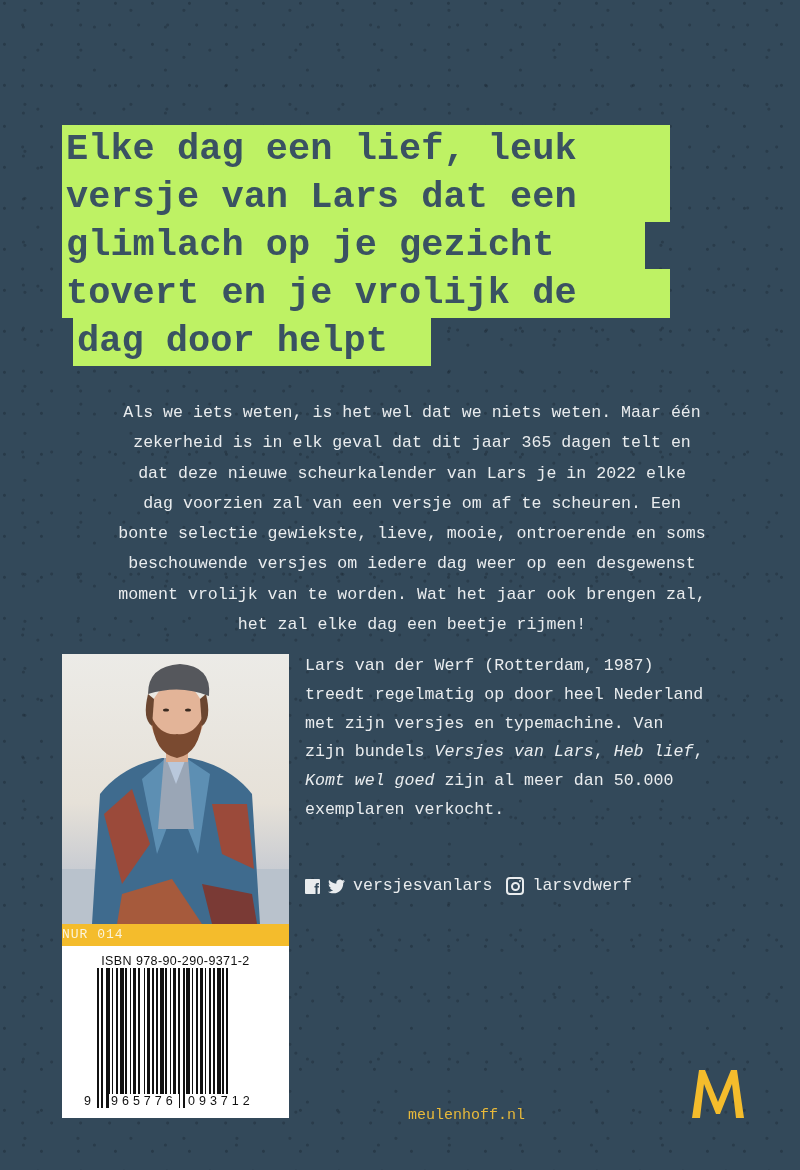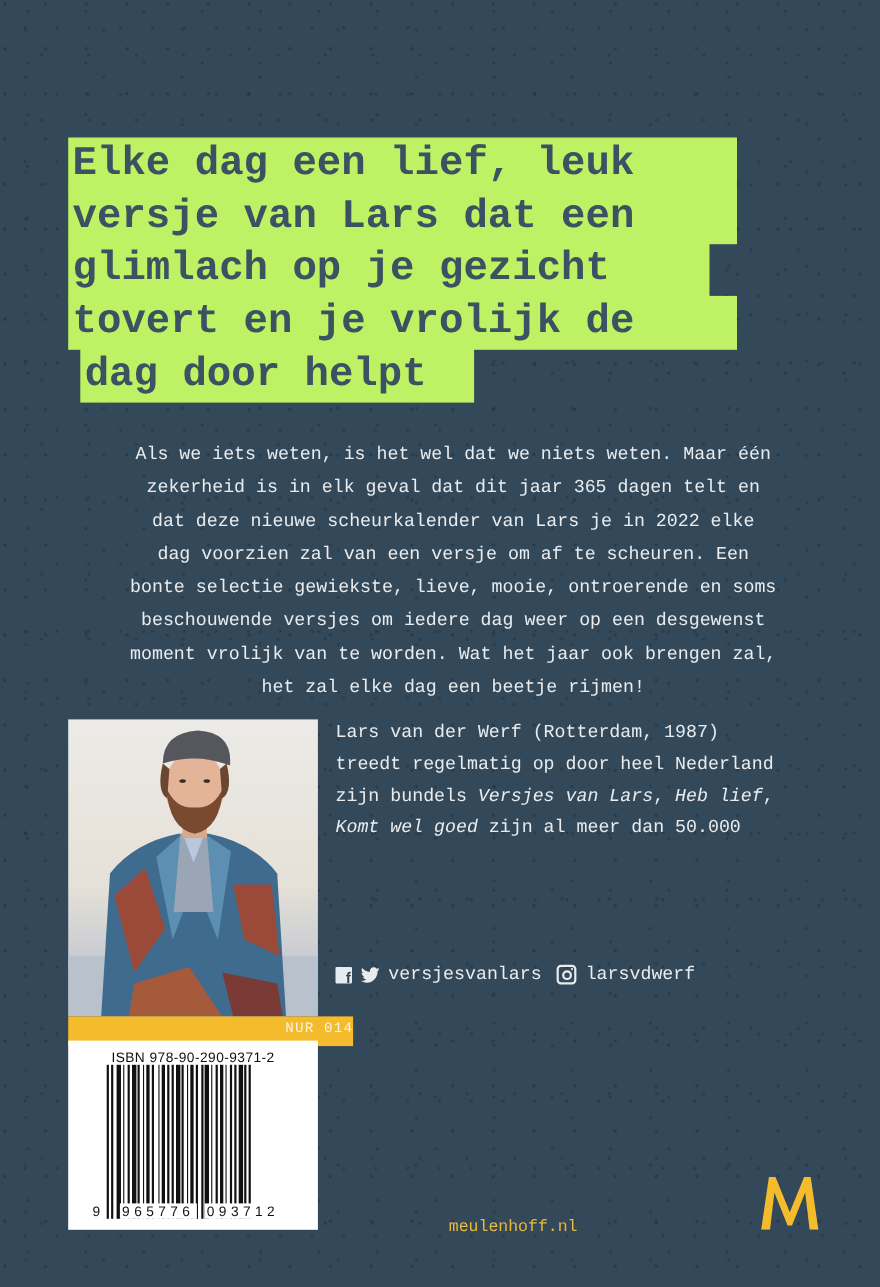--- a/index.html
+++ b/index.html
@@ -76,23 +76,22 @@
     }
     
     .photo {
       position: absolute; left: 62px; top: 654px; width: 227px; height: 270px;
       overflow: hidden;
       background: linear-gradient(180deg, #ecebe7 0%, #e6e1d8 55%, #c9ccd2 80%, #a8b2bd 100%);
     }
     .nur-band {
       position: absolute; left: 62px; top: 924px; width: 227px; height: 27px;
       background: #f4bc2c;
-      color: #fbf4dc; font-size: 13px; line-height: 22px; text-align: right;
+      color: #fbf4dc; font-size: 13px; line-height: 22px; text-align: left;
       letter-spacing: 1px;
-      padding-left: 32px;
     }
     .barcode-panel {
       position: absolute; left: 62px; top: 946px; width: 227px; height: 172px;
       background: #ffffff;
     }
     .isbn-text {
       position: absolute; left: 0; right: 0; top: 8px; text-align: center;
       font-family: "Liberation Sans", sans-serif; font-size: 12.5px; color: #111;
       letter-spacing: 0.4px;
     }
@@ -240,22 +239,24 @@
   <div class="ean-digits">
     <span class="d0">9</span>
     <span class="g1">965776</span>
     <span class="g2">093712</span>
   </div>
 </div>
 
 <div class="bio">
   <div>Lars van der Werf (Rotterdam, 1987)</div>
   <div>treedt regelmatig op door heel Nederland</div>
+  <div>met zijn versjes en typemachine. Van</div>
   <div><span>zijn bundels </span><em>Versjes van Lars</em><span>, </span><em>Heb lief</em><span>,</span></div>
   <div><em>Komt wel goed</em><span> zijn al meer dan 50.000</span></div>
+  <div>exemplaren verkocht.</div>
 </div>
 
 <div class="social">
   <span class="icon-fb"></span>
   <svg class="icon-tw" viewBox="0 0 24 20">
     <path d="M24 2.4c-.9.4-1.8.6-2.8.8 1-.6 1.8-1.6 2.2-2.7-1 .6-2 1-3.1 1.2C19.4.7 18.1 0 16.6 0c-2.7 0-4.9 2.2-4.9 4.9 0 .4 0 .8.1 1.1C7.7 5.8 4.1 3.9 1.7.9c-.4.7-.7 1.6-.7 2.5 0 1.7.9 3.2 2.2 4.1-.8 0-1.6-.2-2.2-.6v.1c0 2.4 1.7 4.4 3.9 4.8-.4.1-.8.2-1.3.2-.3 0-.6 0-.9-.1.6 2 2.4 3.4 4.6 3.4-1.7 1.3-3.8 2.1-6.1 2.1-.4 0-.8 0-1.2-.1C2.2 18.8 4.8 19.6 7.5 19.6c9.1 0 14-7.5 14-14v-.6c1-.7 1.8-1.6 2.5-2.6z" fill="#e9ecee"></path>
   </svg>
   <span>versjesvanlars</span>
   <span class="icon-ig"></span>
   <span>larsvdwerf</span>

